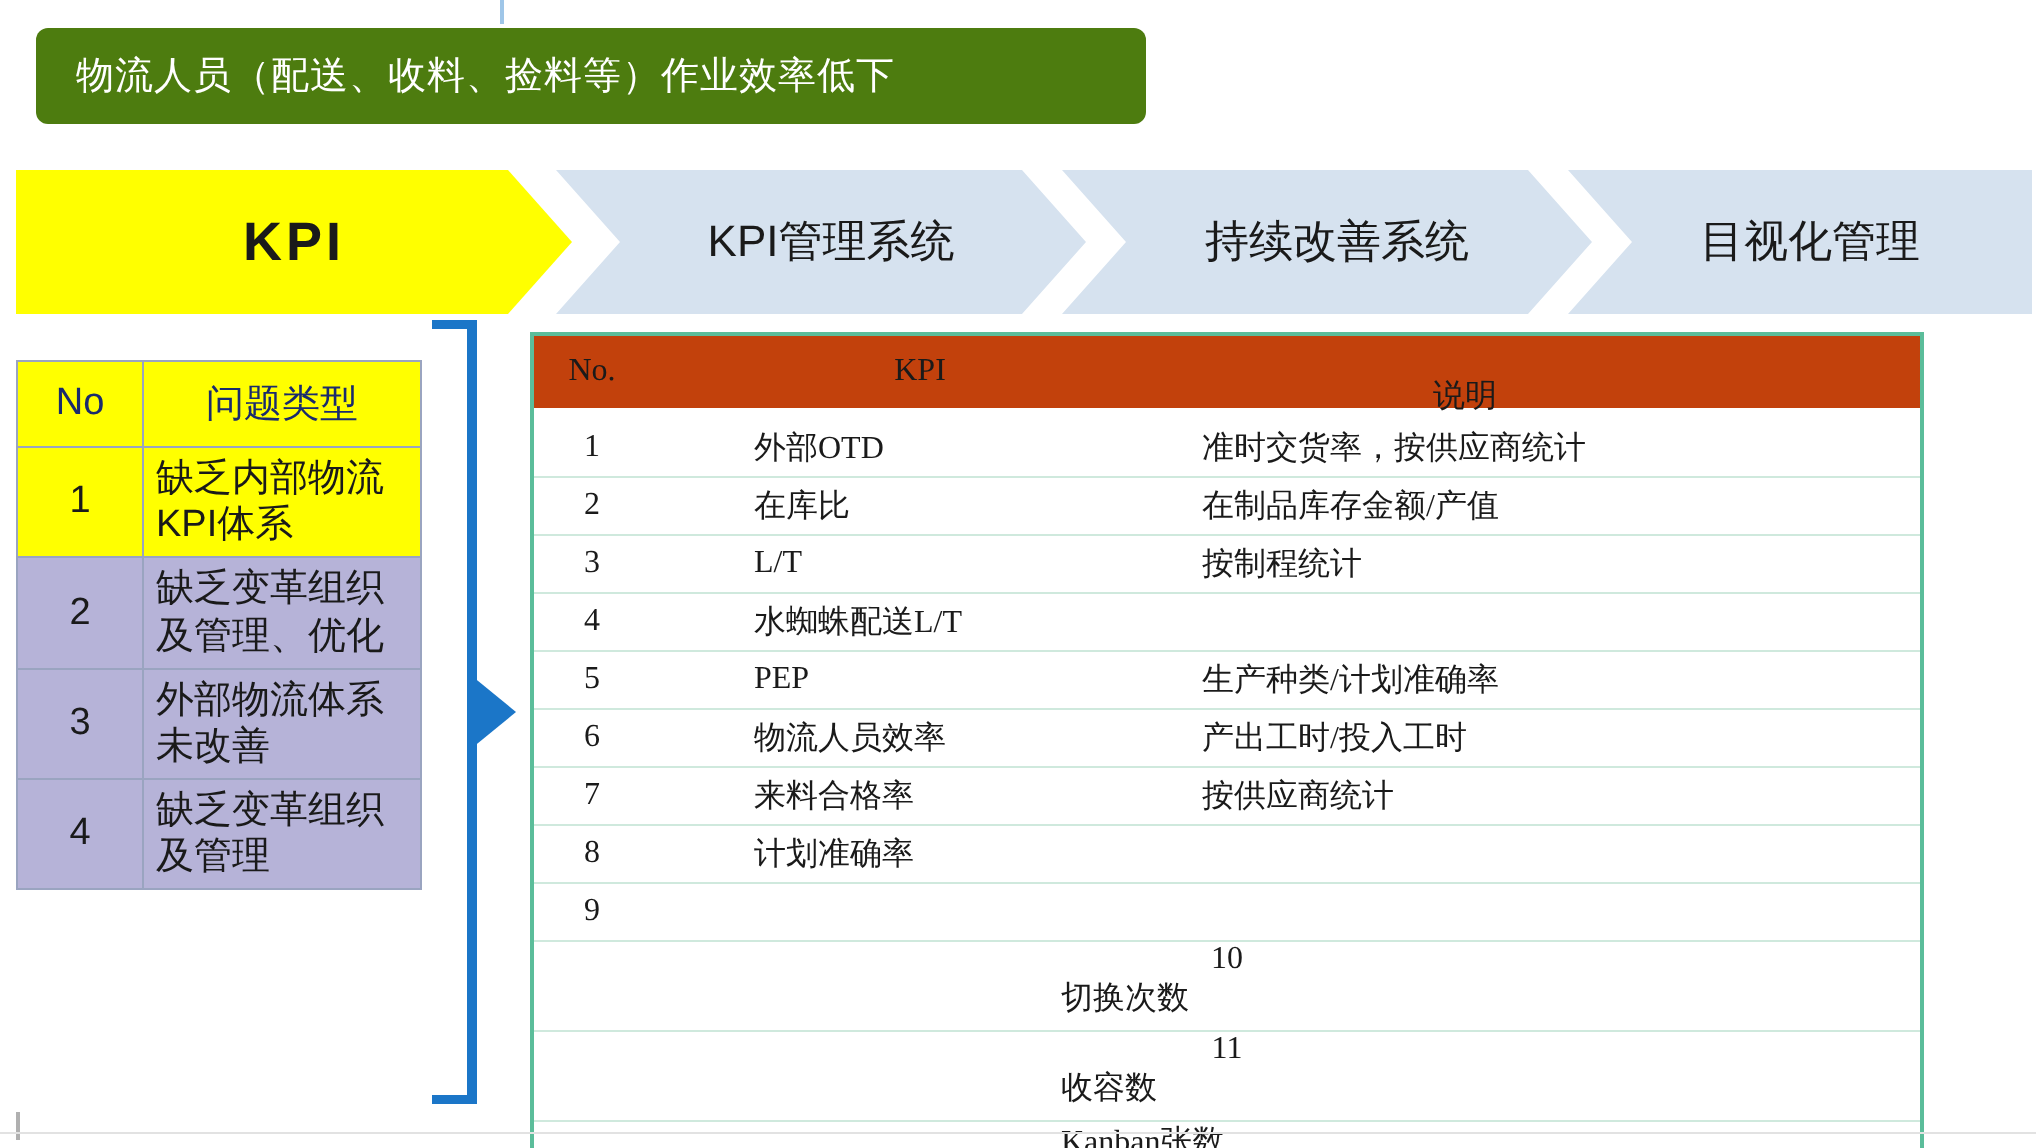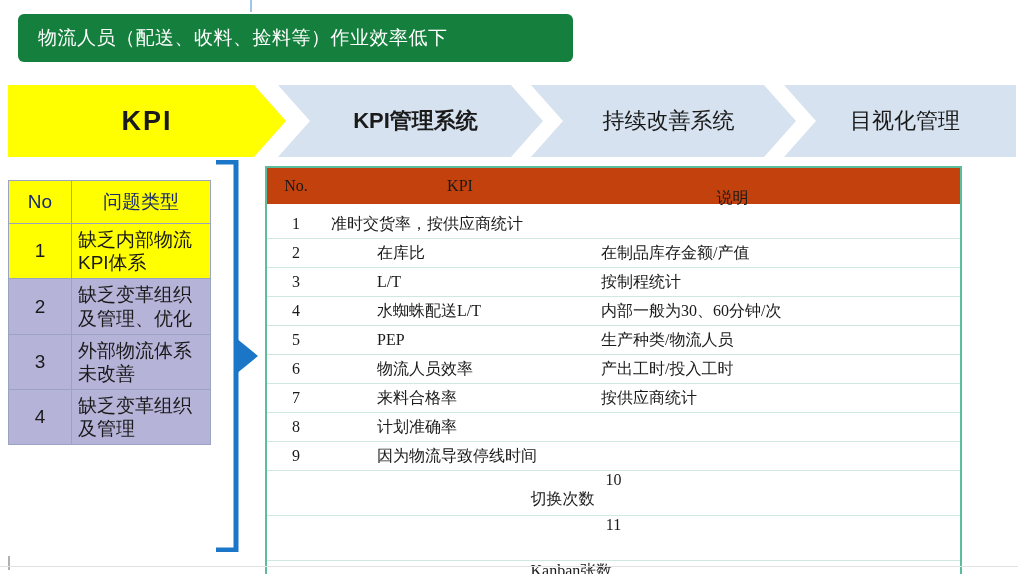--- a/index.html
+++ b/index.html
@@ -15,21 +15,21 @@
     overflow: hidden;
   }
 
   
   .banner {
     position: absolute;
     left: 18px;
     top: 14px;
     width: 555px;
     height: 48px;
-    background: #15803d;
+    background: #4d7c0f;
     border-radius: 6px;
     display: flex;
     align-items: center;
     padding-left: 20px;
     box-sizing: border-box;
     color: #ffffff;
     font-size: 19px;
     letter-spacing: 0.5px;
   }
   .banner-tick {
@@ -63,21 +63,21 @@
     position: relative;
     z-index: 2;
     font-size: 21px;
     padding-left: 18px;
   }
   .chev-shape {
     position: absolute;
     inset: 0;
   }
   .chev1 { left: 0px;   width: 278px; }
-  .chev2 { left: 270px; width: 265px; font-weight: bold; }
+  .chev2 { left: 270px; width: 265px; }
   .chev3 { left: 523px; width: 265px; }
   .chev4 { left: 776px; width: 232px; }
   .chev1 .lbl { font-size: 27px; font-weight: bold; letter-spacing: 2px; padding-left: 0; }
   .chev2 .lbl, .chev3 .lbl, .chev4 .lbl { font-size: 22px; padding-left: 10px; }
 
   
   .left-table {
     position: absolute;
     left: 8px;
     top: 180px;
@@ -245,69 +245,69 @@
 <div class="kpi-table-wrap">
   <div class="kpi-head">
     <div class="c-no">No.</div>
     <div class="c-kpi">KPI</div>
     <div class="c-desc">说明</div>
   </div>
   <div class="kpi-rows">
 
     <div class="kpi-row">
       <div class="c-no">1</div>
+      <div class="c-kpi">外部OTD</div>
       <div class="c-desc">准时交货率，按供应商统计</div>
     </div>
     <div class="kpi-row">
       <div class="c-no">2</div>
       <div class="c-kpi">在库比</div>
       <div class="c-desc">在制品库存金额/产值</div>
     </div>
     <div class="kpi-row">
       <div class="c-no">3</div>
       <div class="c-kpi">L/T</div>
       <div class="c-desc">按制程统计</div>
     </div>
     <div class="kpi-row">
       <div class="c-no">4</div>
       <div class="c-kpi">水蜘蛛配送L/T</div>
-      <div class="c-desc">内部一般为30、60分钟/次</div>
     </div>
     <div class="kpi-row">
       <div class="c-no">5</div>
       <div class="c-kpi">PEP</div>
-      <div class="c-desc">生产种类/物流人员</div>
+      <div class="c-desc">生产种类/计划准确率</div>
     </div>
     <div class="kpi-row">
       <div class="c-no">6</div>
       <div class="c-kpi">物流人员效率</div>
       <div class="c-desc">产出工时/投入工时</div>
     </div>
     <div class="kpi-row">
       <div class="c-no">7</div>
       <div class="c-kpi">来料合格率</div>
       <div class="c-desc">按供应商统计</div>
     </div>
     <div class="kpi-row">
       <div class="c-no">8</div>
       <div class="c-kpi">计划准确率</div>
       <div class="c-desc"></div>
     </div>
     <div class="kpi-row">
       <div class="c-no">9</div>
-      <div class="c-kpi">因为物流导致停线时间</div>
       <div class="c-desc"></div>
     </div>
     <div class="kpi-row tall">
       <div class="c-no">10</div>
       <div class="c-kpi">切换次数</div>
       <div class="c-desc"></div>
     </div>
     <div class="kpi-row tall">
       <div class="c-no">11</div>
+      <div class="c-kpi">收容数</div>
       <div class="c-desc"></div>
     </div>
     <div class="kpi-row tall">
 
       <div class="c-kpi">Kanban张数</div>
       <div class="c-desc"></div>
     </div>
 
   </div>
 </div>

